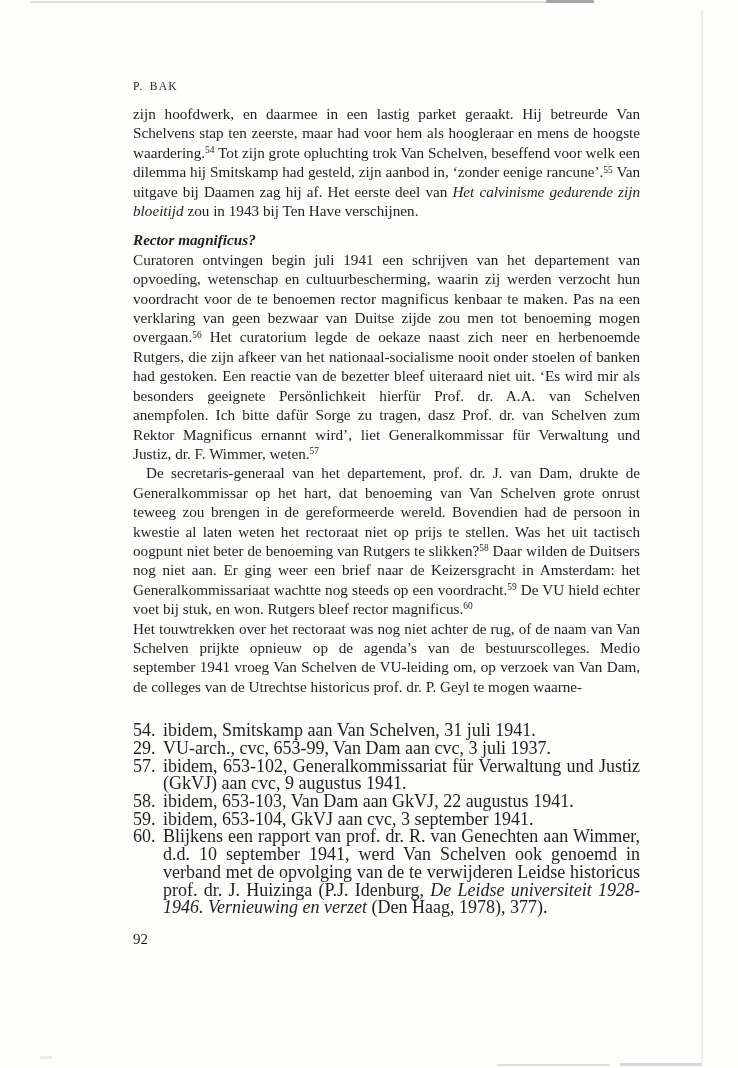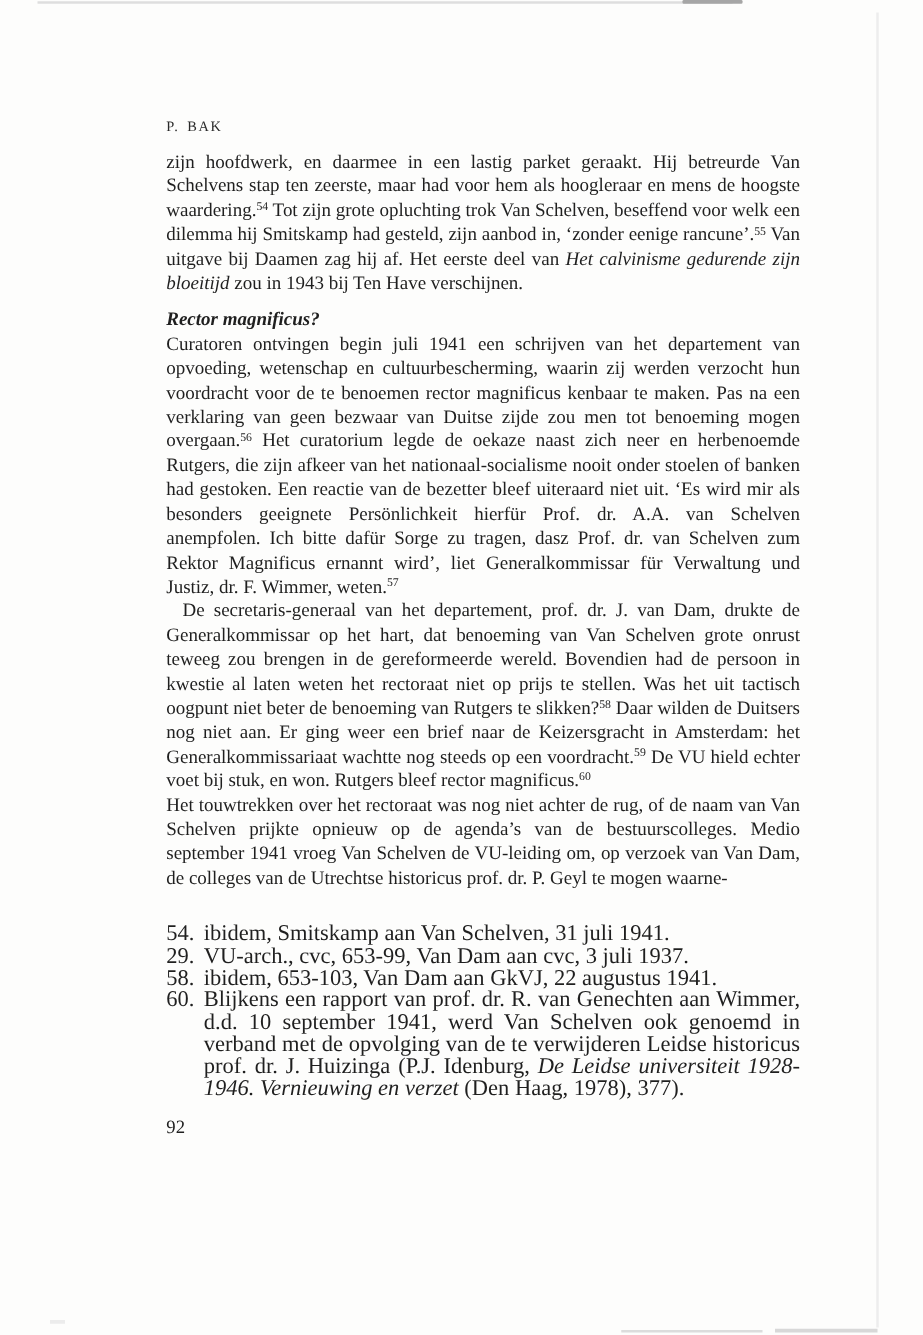--- a/index.html
+++ b/index.html
@@ -14,21 +14,21 @@
   .scan-artifact { position: absolute; }
   .artifact-top-line   { left: 30px;  top: 1px;    width: 556px; height: 2px; background: #dedede; }
   .artifact-top-smudge { left: 546px; top: 0;      width: 48px;  height: 3px; background: #a6a6a6; border-radius: 1px; }
   .artifact-right-edge { left: 701px; top: 10px;   width: 2px;   height: 1052px; background: #ededed; }
   .artifact-bottom-1   { left: 497px; top: 1064px; width: 113px; height: 2px; background: #dcdcdc; }
   .artifact-bottom-2   { left: 620px; top: 1063px; width: 82px;  height: 3px; background: #d8d8d8; }
   .artifact-corner     { left: 40px;  top: 1056px; width: 12px;  height: 3px; background: #ececec; }
 
   .content {
     position: absolute;
-    left: 133px; top: 96px;
+    left: 133px; top: 80px;
     width: 507px;
   }
   .running-header {
     font-size: 11.5px;
     letter-spacing: 1.3px;
     word-spacing: 2px;
     color: #2a2a2a;
     margin: 0 0 12px 0;
   }
   .body-text p.para {
@@ -86,17 +86,19 @@
   <div class="body-text">
       <p class="para"><span>zijn hoofdwerk, en daarmee in een lastig parket geraakt. Hij betreurde Van Schelvens stap ten zeerste, maar had voor hem als hoogleraar en mens de hoogste waardering.</span><sup class="fn-ref">54</sup><span> Tot zijn grote opluchting trok Van Schelven, beseffend voor welk een dilemma hij Smitskamp had gesteld, zijn aanbod in, ‘zonder eenige rancune’.</span><sup class="fn-ref">55</sup><span> Van uitgave bij Daamen zag hij af. Het eerste deel van </span><em>Het calvinisme gedurende zijn bloeitijd</em><span> zou in 1943 bij Ten Have verschijnen.</span></p>
       <h2 class="section-heading">Rector magnificus?</h2>
       <p class="para"><span>Curatoren ontvingen begin juli 1941 een schrijven van het departement van opvoeding, wetenschap en cultuurbescherming, waarin zij werden verzocht hun voordracht voor de te benoemen rector magnificus kenbaar te maken. Pas na een verklaring van geen bezwaar van Duitse zijde zou men tot benoeming mogen overgaan.</span><sup class="fn-ref">56</sup><span> Het curatorium legde de oekaze naast zich neer en herbenoemde Rutgers, die zijn afkeer van het nationaal-socialisme nooit onder stoelen of banken had gestoken. Een reactie van de bezetter bleef uiteraard niet uit. ‘Es wird mir als besonders geeignete Persönlichkeit hierfür Prof. dr. A.A. van Schelven anempfolen. Ich bitte dafür Sorge zu tragen, dasz Prof. dr. van Schelven zum Rektor Magnificus ernannt wird’, liet Generalkommissar für Verwaltung und Justiz, dr. F. Wimmer, weten.</span><sup class="fn-ref">57</sup></p>
       <p class="para indent"><span>De secretaris-generaal van het departement, prof. dr. J. van Dam, drukte de Generalkommissar op het hart, dat benoeming van Van Schelven grote onrust teweeg zou brengen in de gereformeerde wereld. Bovendien had de persoon in kwestie al laten weten het rectoraat niet op prijs te stellen. Was het uit tactisch oogpunt niet beter de benoeming van Rutgers te slikken?</span><sup class="fn-ref">58</sup><span> Daar wilden de Duitsers nog niet aan. Er ging weer een brief naar de Keizersgracht in Amsterdam: het Generalkommissariaat wachtte nog steeds op een voordracht.</span><sup class="fn-ref">59</sup><span> De VU hield echter voet bij stuk, en won. Rutgers bleef rector magnificus.</span><sup class="fn-ref">60</sup></p>
       <p class="para"><span>Het touwtrekken over het rectoraat was nog niet achter de rug, of de naam van Van Schelven prijkte opnieuw op de agenda’s van de bestuurscolleges. Medio september 1941 vroeg Van Schelven de VU-leiding om, op verzoek van Van Dam, de colleges van de Utrechtse historicus prof. dr. P. Geyl te mogen waarne-</span></p>
     </div>
   <div class="footnotes">
       <p class="footnote"><span class="fn-num">54.</span><span>ibidem, Smitskamp aan Van Schelven, 31 juli 1941.</span></p>
       <p class="footnote"><span class="fn-num">29.</span><span>VU-arch., cvc, 653-99, Van Dam aan cvc, 3 juli 1937.</span></p>
+      <p class="footnote"><span class="fn-num">57.</span><span>ibidem, 653-102, Generalkommissariat für Verwaltung und Justiz (GkVJ) aan cvc, 9 augustus 1941.</span></p>
       <p class="footnote"><span class="fn-num">58.</span><span>ibidem, 653-103, Van Dam aan GkVJ, 22 augustus 1941.</span></p>
+      <p class="footnote"><span class="fn-num">59.</span><span>ibidem, 653-104, GkVJ aan cvc, 3 september 1941.</span></p>
       <p class="footnote"><span class="fn-num">60.</span><span>Blijkens een rapport van prof. dr. R. van Genechten aan Wimmer, d.d. 10 september 1941, werd Van Schelven ook genoemd in verband met de opvolging van de te verwijderen Leidse historicus prof. dr. J. Huizinga (P.J. Idenburg, </span><em>De Leidse universiteit 1928-1946. Vernieuwing en verzet</em><span> (Den Haag, 1978), 377).</span></p>
     </div>
   <div class="page-number">92</div>
 </div>
 
 </body></html>

